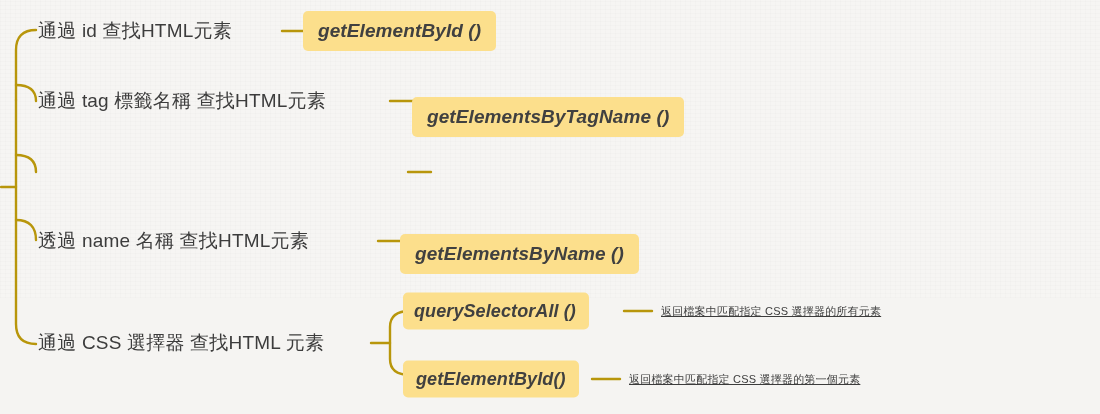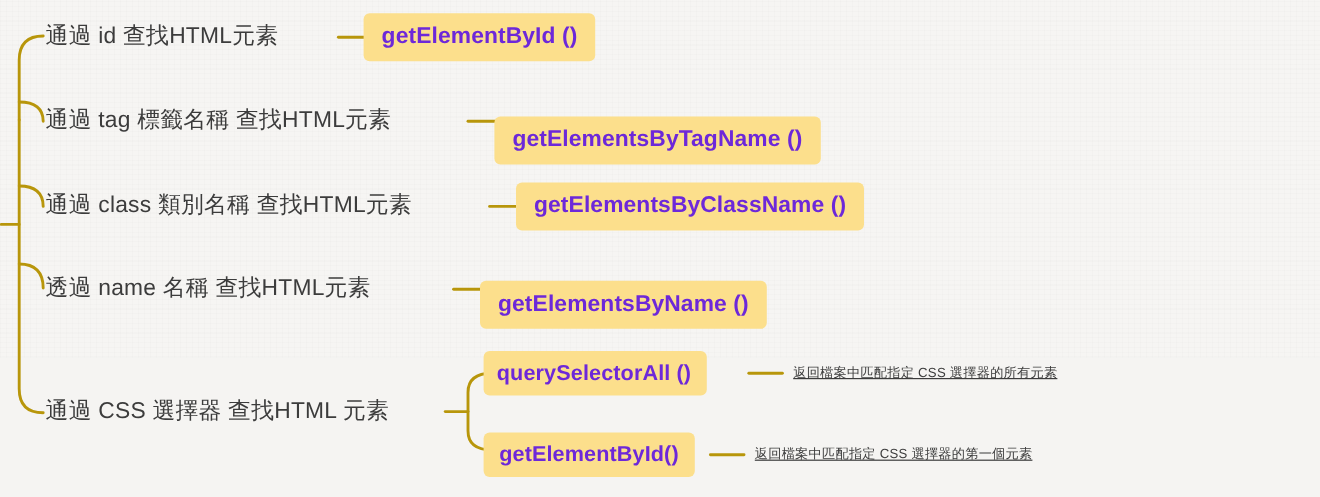--- a/index.html
+++ b/index.html
@@ -51,28 +51,29 @@
     letter-spacing: 0.2px;
     transform: translateY(-50%);
     text-decoration: underline;
   }
   
   .badge {
     position: absolute;
     display: inline-block;
     white-space: nowrap;
     background: #fcdf8c;
-    color: #6d28d9;
+    color: #404040;
     font-weight: bold;
     font-size: 19px;
     line-height: 1;
     border-radius: 5px;
     padding: 10px 15px 11px 15px;
     transform: translateY(-50%);
     letter-spacing: 0.1px;
+    font-style: italic;
   }
   .badge.small {
     font-size: 18px;
     padding: 9px 13px 10px 13px;
   }
 </style>
 </head>
 <body>
 
 <div id="canvas">
@@ -101,22 +102,20 @@
       <path d="M 592 379 L 620 379"></path>
     </g>
   </svg>
 
   <div class="node-label" style="left:38px; top:31px;">通過 id 查找HTML元素</div>
   <div class="badge" style="left:303px; top:31px;">getElementById ()</div>
 
   <div class="node-label" style="left:38px; top:101px;">通過 tag 標籤名稱 查找HTML元素</div>
   <div class="badge" style="left:412px; top:101px;margin-top:16px;">getElementsByTagName ()</div>
 
-  <div class="node-label" style="left:38px; top:172px;">通過 class 類別名稱 查找HTML元素</div>
-  <div class="badge" style="left:430px; top:172px;">getElementsByClassName ()</div>
 
   <div class="node-label" style="left:38px; top:241px;">透過 name 名稱 查找HTML元素</div>
   <div class="badge" style="left:400px; top:241px;margin-top:13px;">getElementsByName ()</div>
 
   <div class="node-label" style="left:38px; top:343px;">通過 CSS 選擇器 查找HTML 元素</div>
 
   <div class="badge small" style="left:403px; top:311px;padding-left:11px;">querySelectorAll ()</div>
   <div class="desc-label" style="left:661px; top:311px;">返回檔案中匹配指定 CSS 選擇器的所有元素</div>
 
   <div class="badge small" style="left:403px; top:379px;">getElementById()</div>

